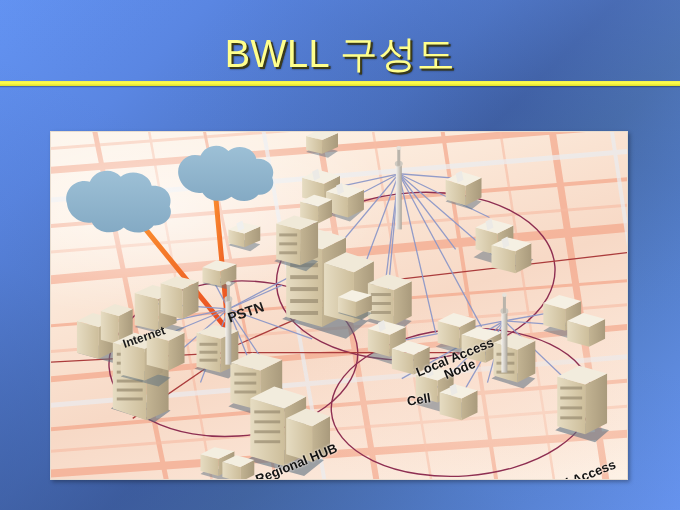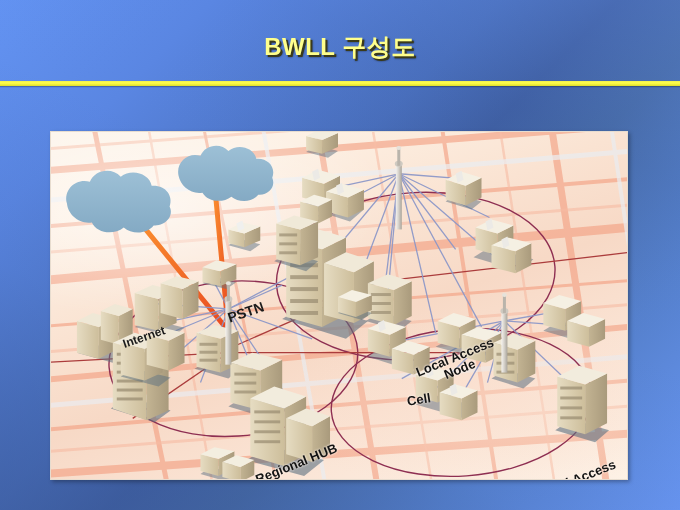--- a/index.html
+++ b/index.html
@@ -48,22 +48,22 @@
   
   #title-area {
     position: absolute;
     left: 0; top: 34px;
     width: 680px;
     text-align: center;
     z-index: 6;
   }
   #page-title {
     display: inline-block;
-    font-size: 24px;
-    font-weight: bold;
+    font-size: 38px;
+    font-weight: normal;
     letter-spacing: 0.5px;
     color: #ffff8c;
     text-shadow:
       2px 2px 0px #3a3a1a,
       2px 2px 2px rgba(0,0,0,0.65);
     line-height: 1.1;
     white-space: nowrap;
   }
   #title-rule {
     position: absolute;

